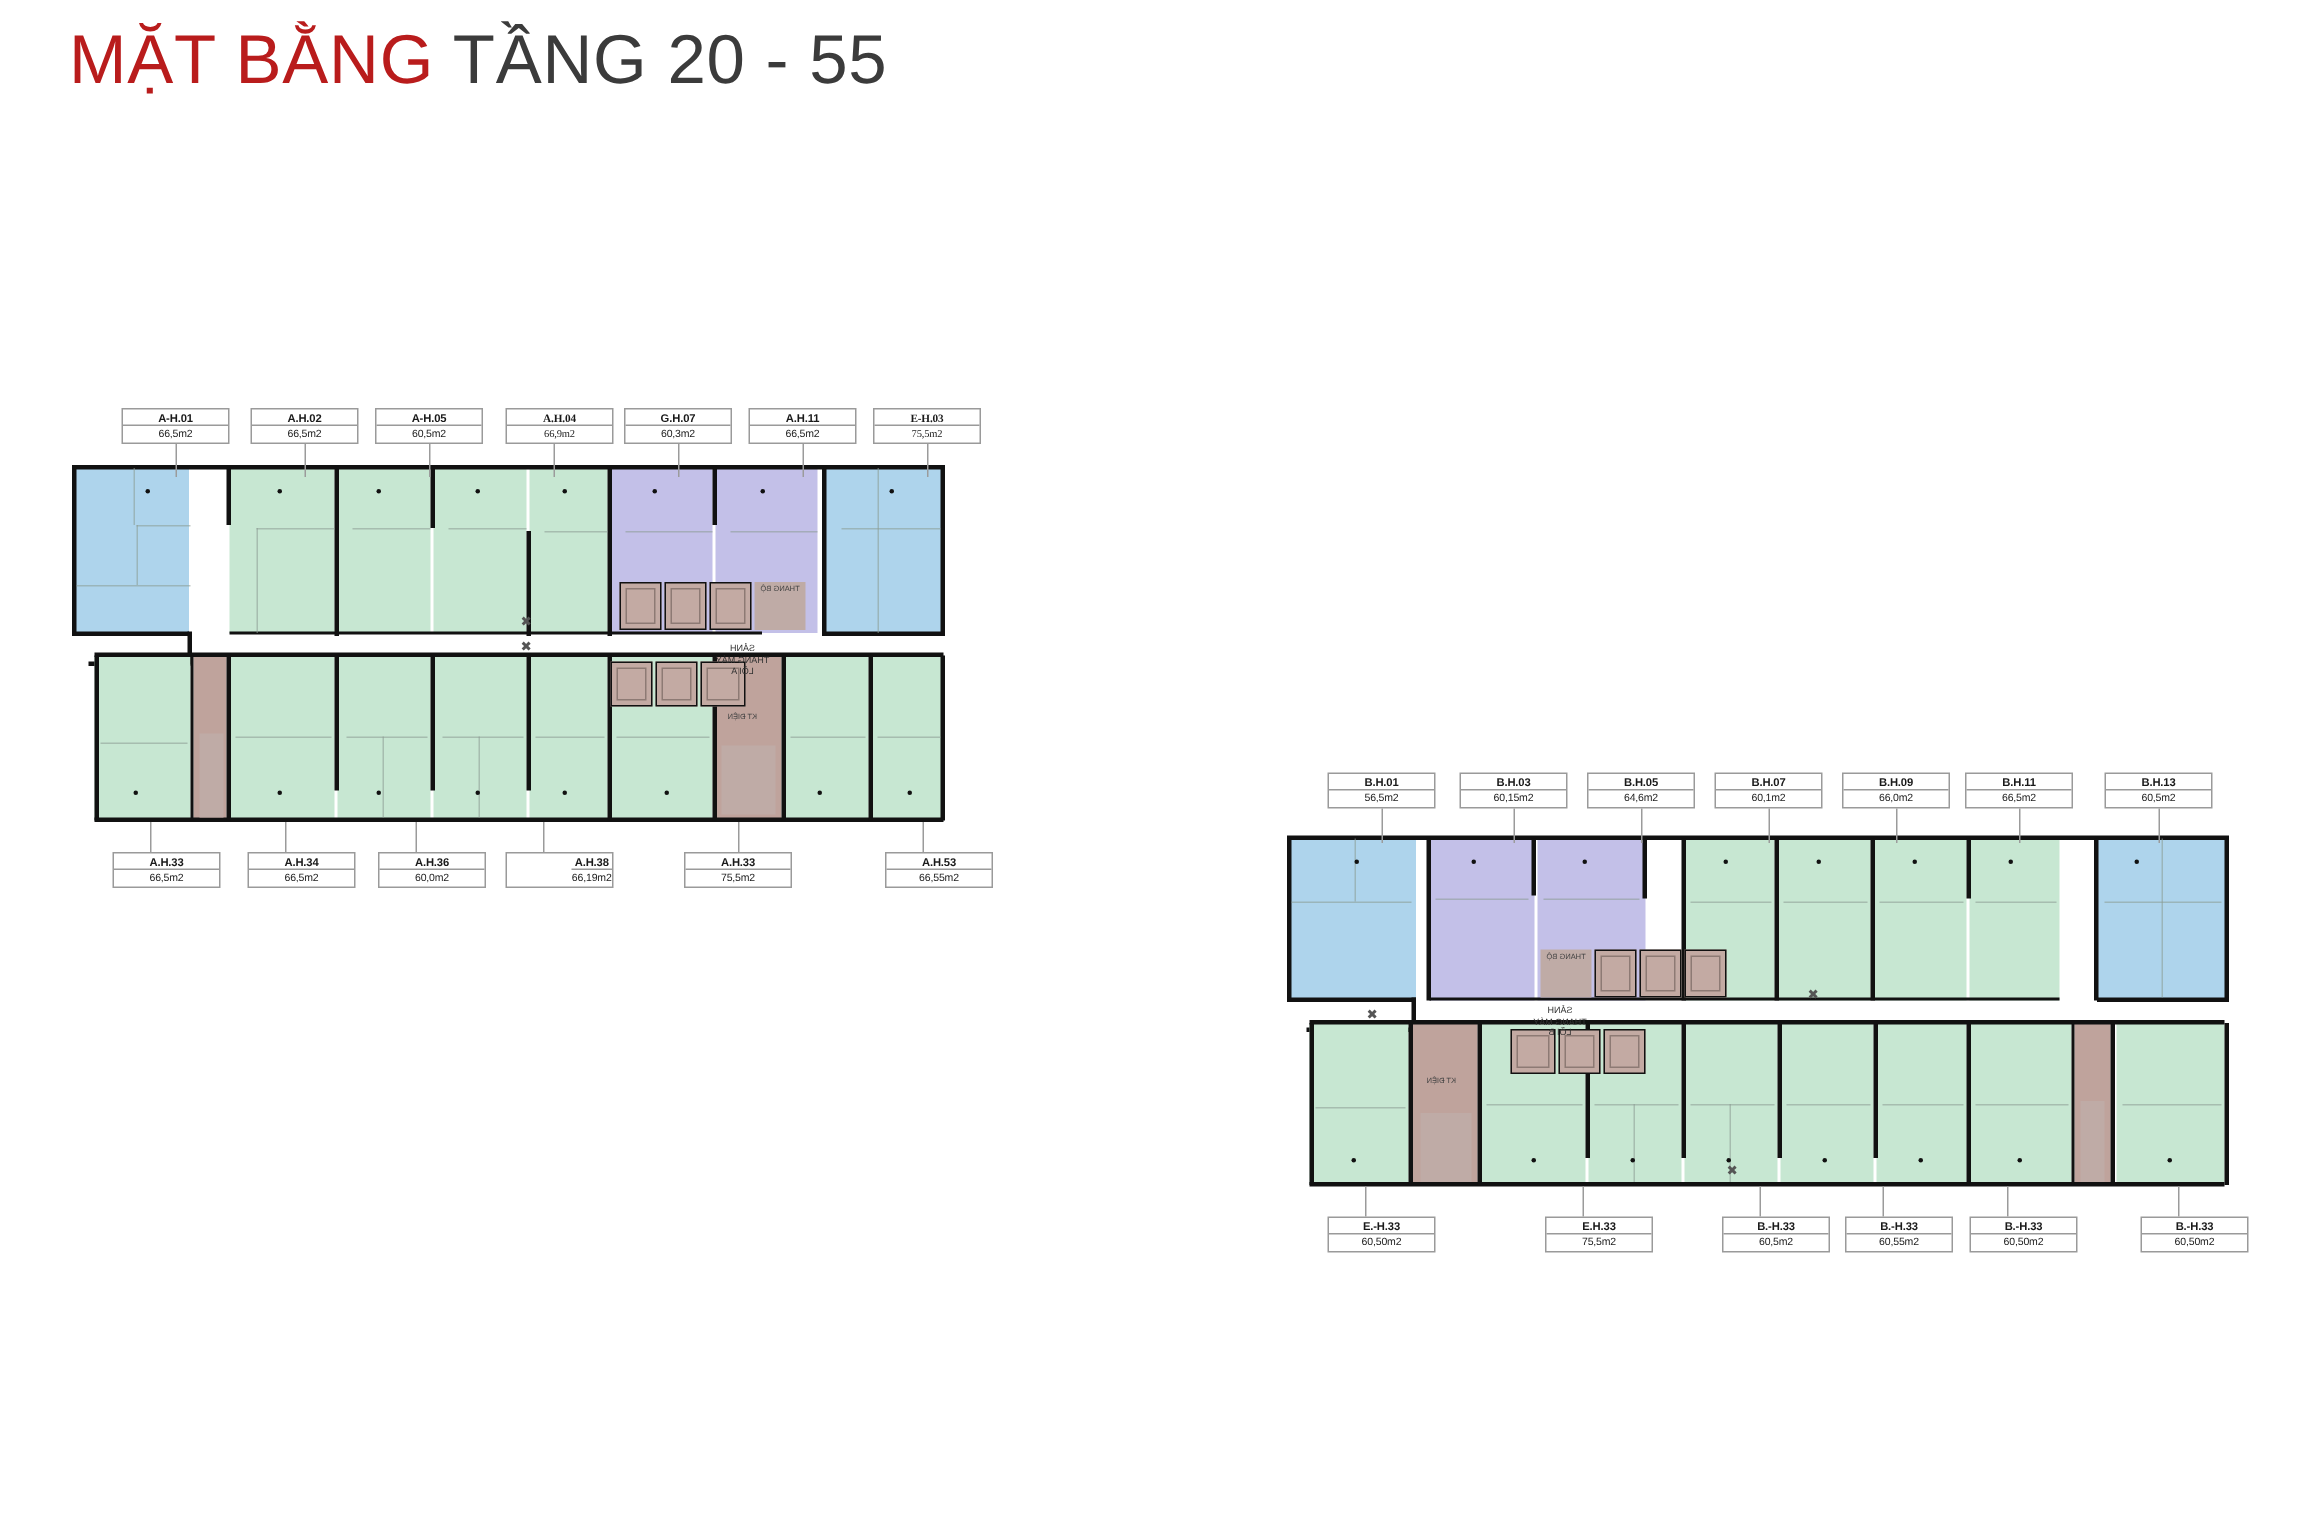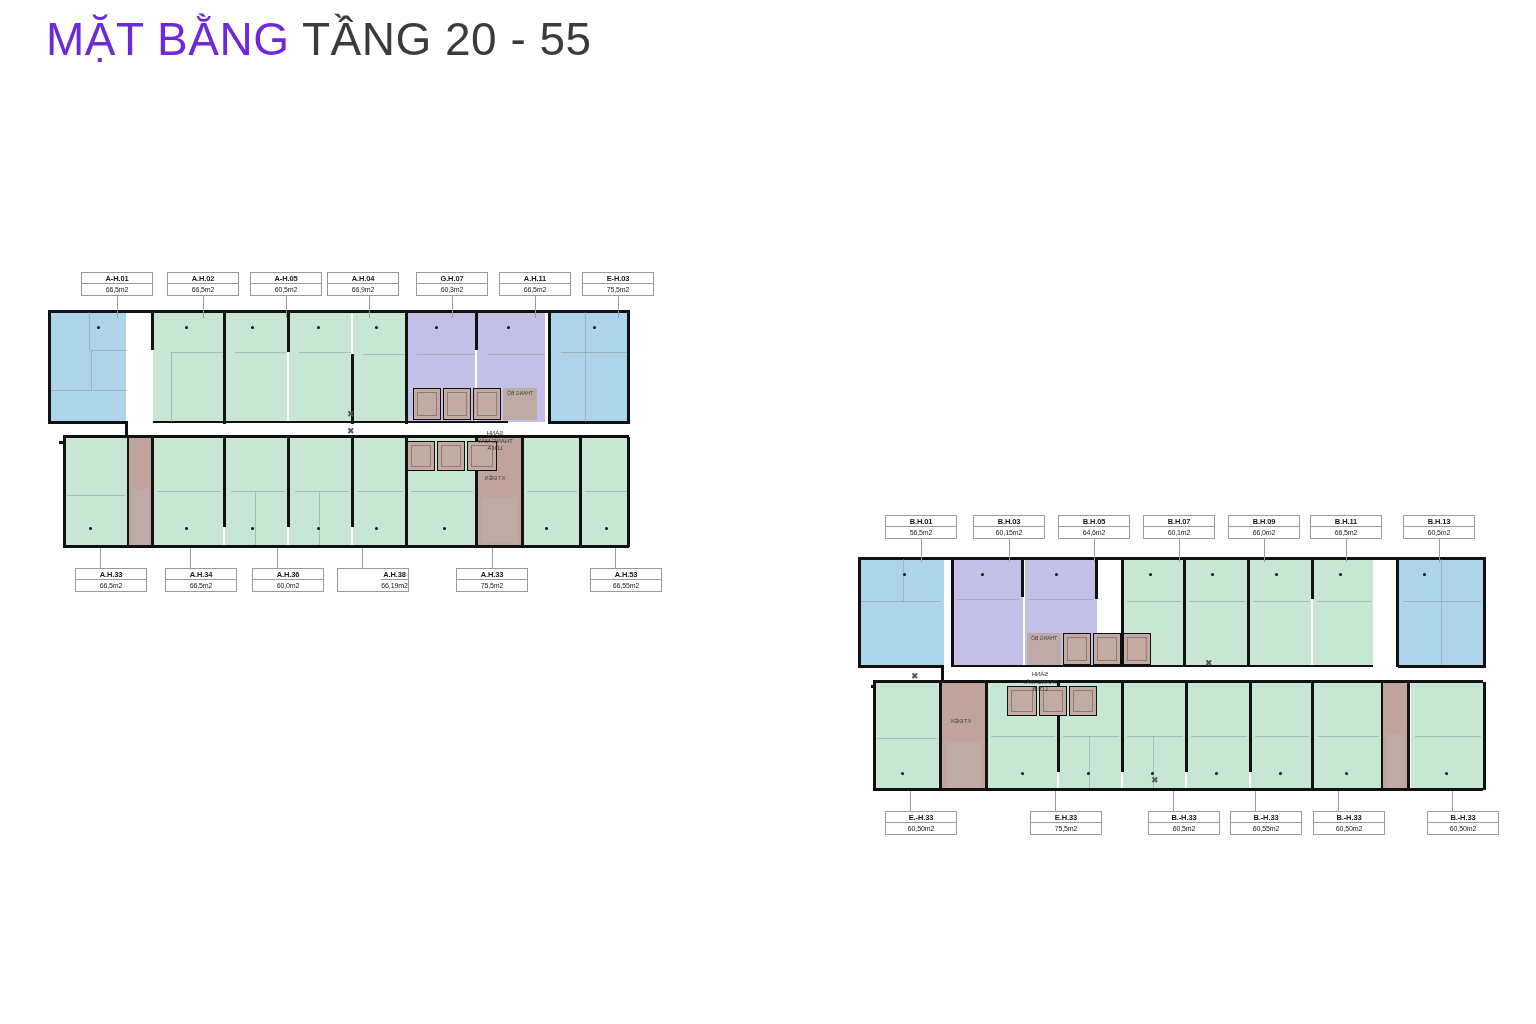--- a/index.html
+++ b/index.html
@@ -3,21 +3,21 @@
 <meta charset="utf-8">
 <title>Mat Bang Tang 20-29</title>
 <style>
   html,body{margin:0;padding:0;background:#ffffff;}
   body{width:1536px;height:1024px;position:relative;overflow:hidden;
        font-family:"Liberation Sans","DejaVu Sans",sans-serif;}
 
   
   .title{position:absolute;left:46px;top:12px;font-size:46px;font-weight:400;
          letter-spacing:.5px;white-space:nowrap;}
-  .title .g{color:#6d28d9;text-align:center;}
+  .title .g{color:#b91c1c;text-align:center;}
   .title .d{color:#3b3b3b;}
 
   
   .block{position:absolute;}
 
   
   .lbl{position:absolute;background:#ffffff;border:1px solid #9a9a9a;
        width:72px;box-sizing:border-box;z-index:40;}
   .lbl .code{font-size:7.5px;font-weight:bold;color:#1a1a1a;text-align:center;
              line-height:9px;padding:1px 0 0;border-bottom:1px solid #9a9a9a;
@@ -69,39 +69,39 @@
     <div class="area">66,5m2</div>
   </div>
   <div class="leader" style="left:158px;top:33px;height:25px;"></div>
 
   <div class="lbl" style="left:205px;top:12px;">
     <div class="code">A-H.05</div>
     <div class="area">60,5m2</div>
   </div>
   <div class="leader" style="left:241px;top:33px;height:25px;"></div>
 
-  <div class="lbl" style="left:282px;top:12px;">
+  <div class="lbl" style="left:292px;top:12px;font-family:Liberation Serif, serif;">
     <div class="code">A.H.04</div>
     <div class="area">66,9m2</div>
   </div>
   <div class="leader" style="left:324px;top:33px;height:25px;"></div>
 
   <div class="lbl" style="left:371px;top:12px;">
     <div class="code">G.H.07</div>
     <div class="area">60,3m2</div>
   </div>
   <div class="leader" style="left:407px;top:33px;height:25px;"></div>
 
   <div class="lbl" style="left:454px;top:12px;">
     <div class="code">A.H.11</div>
     <div class="area">66,5m2</div>
   </div>
   <div class="leader" style="left:490px;top:33px;height:25px;"></div>
 
-  <div class="lbl" style="left:537px;top:12px;">
+  <div class="lbl" style="left:537px;top:12px;font-family:Liberation Serif, serif;">
     <div class="code">E-H.03</div>
     <div class="area">75,5m2</div>
   </div>
   <div class="leader" style="left:573px;top:33px;height:25px;"></div>
 
   <div class="plan" style="left:0;top:50px;">
 
     <div class="room u-blue" style="left:3px;top:2px;width:78px;height:110px;"></div>
     <div class="room u-green" style="left:108px;top:2px;width:70px;height:110px;"></div>
     <div class="room u-green" style="left:180px;top:2px;width:62px;height:110px;"></div>

